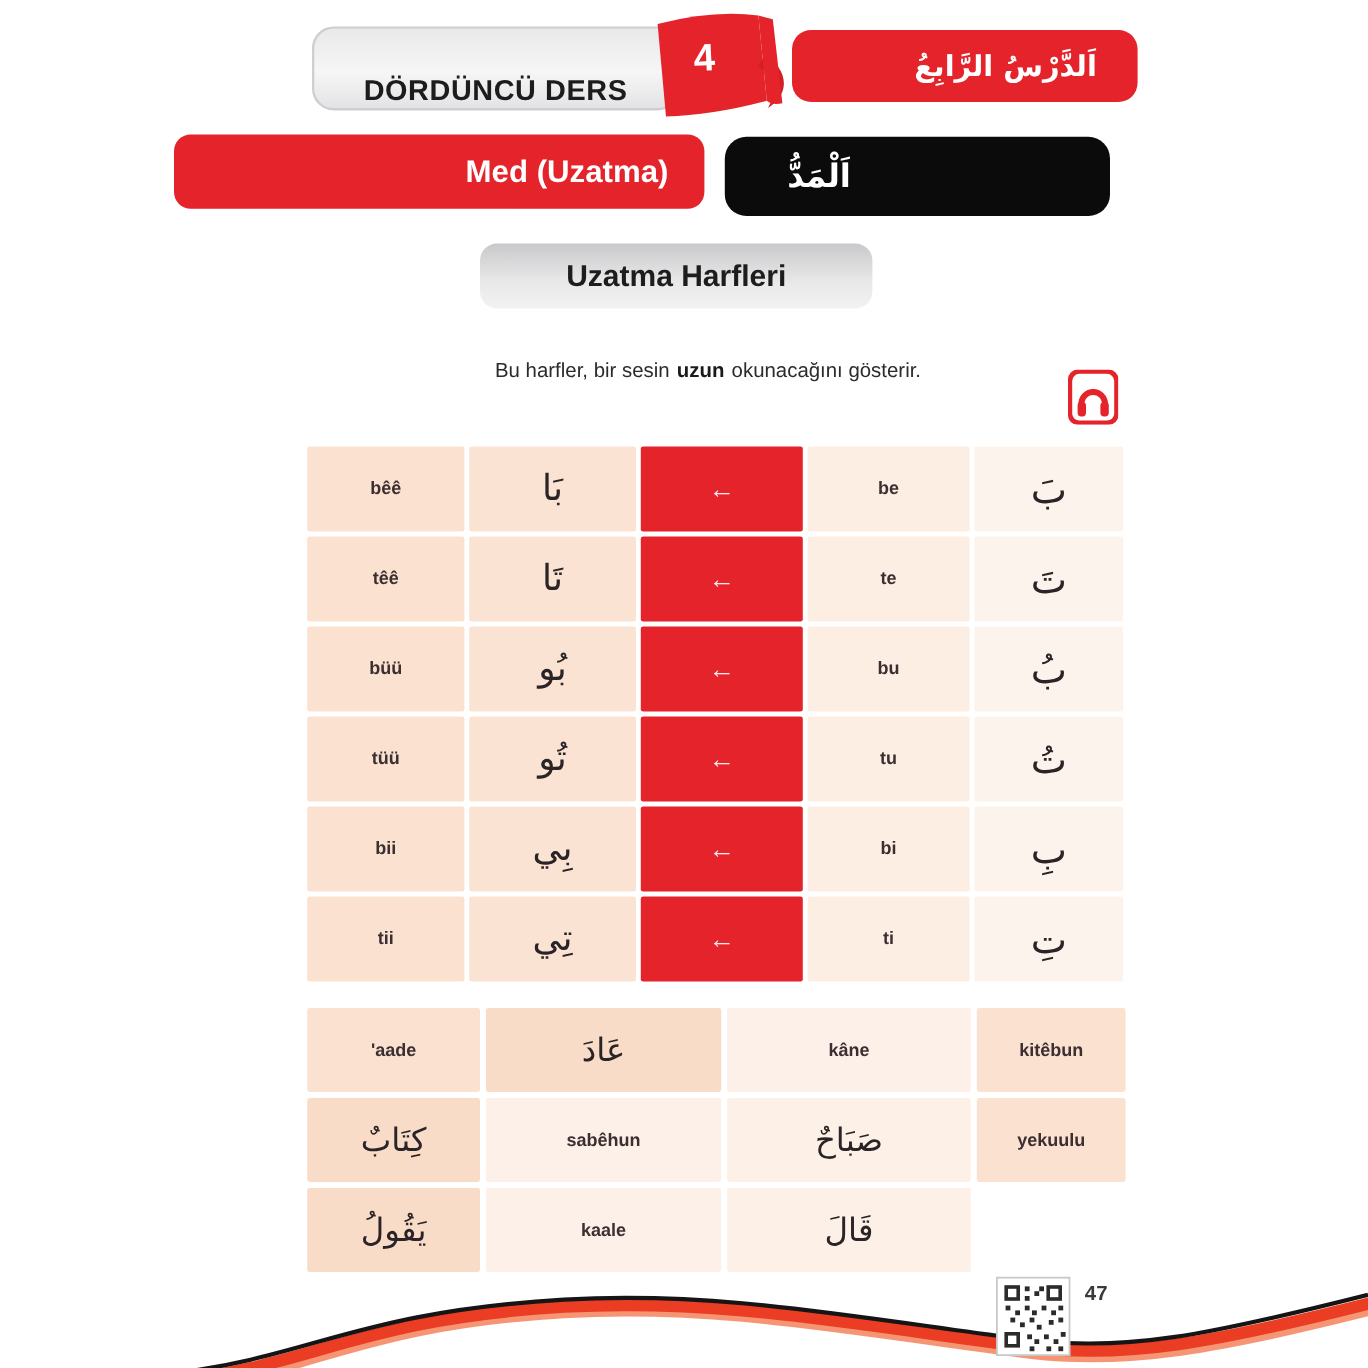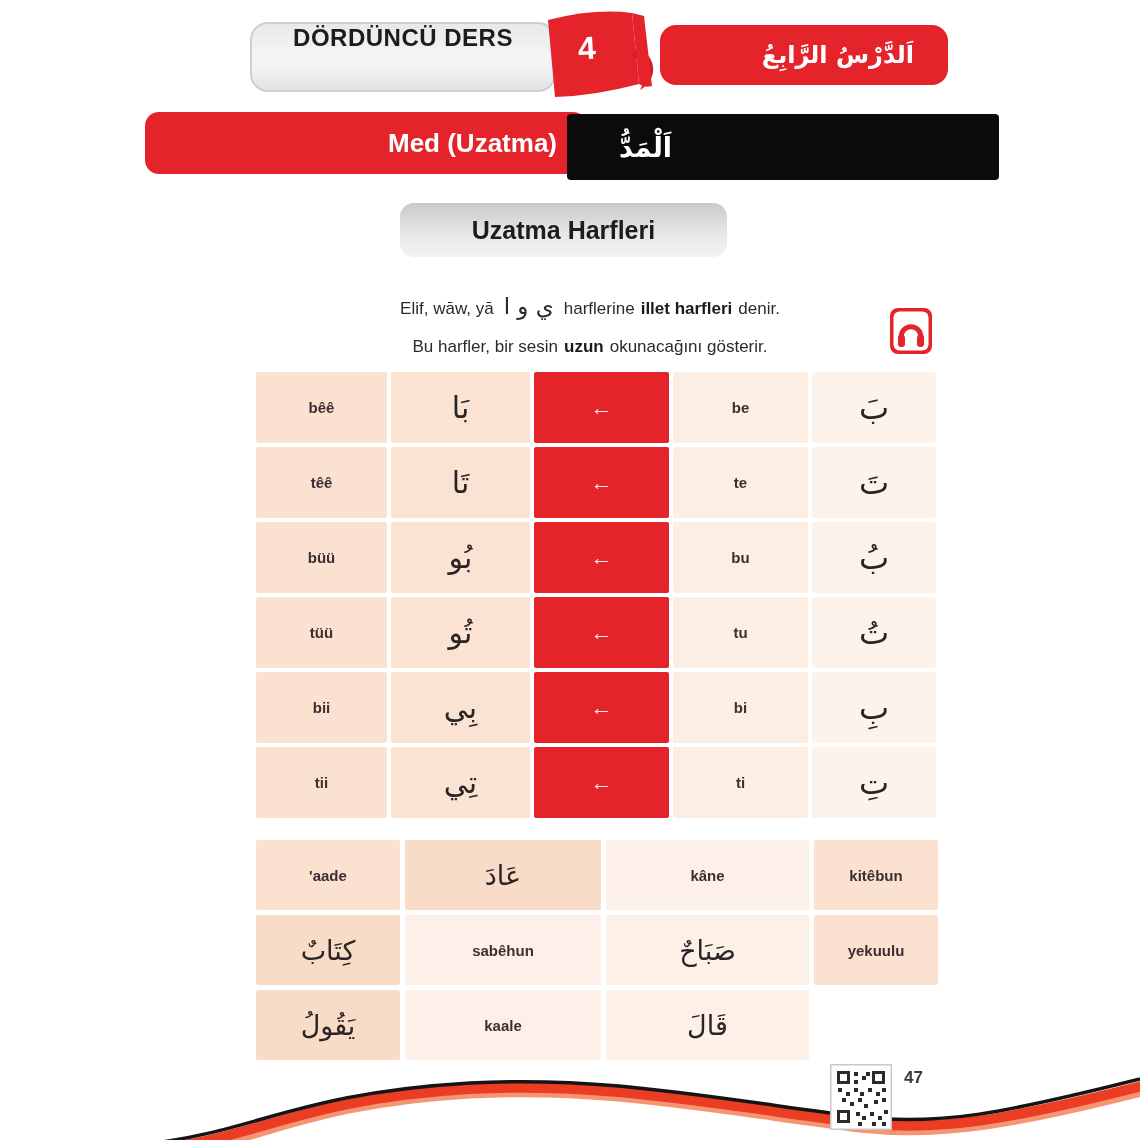--- a/index.html
+++ b/index.html
@@ -2,40 +2,40 @@
 <html><head>
 <meta charset="utf-8">
 <style>
   html,body{margin:0;padding:0;background:#ffffff;}
   body{width:1140px;height:1140px;position:relative;overflow:hidden;
        font-family:"Liberation Sans",sans-serif;color:#231f20;}
   .abs{position:absolute;}
   .ar{font-family:"DejaVu Sans",sans-serif;direction:rtl;}
 
   
-  .lesson-pill{left:250px;top:22px;width:302px;height:66px;
+  .lesson-pill{left:260px;top:22px;width:302px;height:66px;
     background:linear-gradient(180deg,#e9e9ea 0%,#f6f6f7 55%,#e3e3e5 100%);
     border:2px solid #cfcfd2;border-radius:18px;
-    display:flex;align-items:flex-start;justify-content:center;}
+    display:flex;align-items:flex-end;justify-content:center;}
   .lesson-pill span{font-size:24px;font-weight:bold;color:#1c1c1c;letter-spacing:.5px;}
   .ribbon{left:540px;top:4px;width:130px;height:100px;}
   .ribbon-num{left:578px;top:30px;font-size:32px;font-weight:bold;color:#ffffff;
     transform:rotate(-3deg);}
   .lesson-ar-pill{left:660px;top:25px;width:288px;height:60px;background:#e4232b;
     border-radius:16px;display:flex;align-items:center;justify-content:flex-end;
     padding-right:34px;box-sizing:border-box;}
   .lesson-ar-pill span{color:#fff;font-size:24px;font-weight:bold;}
 
   
   .med-red{left:145px;top:112px;width:442px;height:62px;background:#e4232b;
     border-radius:14px;display:flex;align-items:center;justify-content:flex-end;
     padding-right:30px;box-sizing:border-box;}
   .med-red span{color:#fff;font-size:26px;font-weight:bold;}
-  .med-black{left:567px;top:114px;width:432px;height:66px;background:#0b0b0b;
-    border-radius:4px;display:flex;align-items:center;justify-content:flex-start;
+  .med-black{left:604px;top:114px;width:321px;height:66px;background:#0b0b0b;
+    border-radius:18px;display:flex;align-items:center;justify-content:flex-start;
     padding-left:52px;box-sizing:border-box;}
   .med-black span{color:#fff;font-size:27px;font-weight:bold;}
 
   .subtitle-pill{left:400px;top:203px;width:327px;height:54px;
     background:linear-gradient(180deg,#c9c9cb 0%,#e9e9ea 60%,#f2f2f3 100%);
     border-radius:14px;display:flex;align-items:center;justify-content:center;}
   .subtitle-pill span{font-size:25px;font-weight:bold;color:#1d1d1d;}
 
   
   .intro{left:170px;top:290px;width:840px;text-align:center;font-size:17px;color:#2b2b2b;}
@@ -98,27 +98,20 @@
 </div>
 <div class="abs med-black">
   <span class="ar">اَلْمَدُّ</span>
 </div>
 
 <div class="abs subtitle-pill">
   <span>Uzatma Harfleri</span>
 </div>
 
 <div class="abs intro">
-  <div class="row">
-    <span>Elif, wāw, yā</span>
-    <span class="ar">ي و ا</span>
-    <span>harflerine</span>
-    <b>illet harfleri</b>
-    <span>denir.</span>
-  </div>
   <div class="row">
     <span>Bu harfler, bir sesin</span>
     <b>uzun</b>
     <span>okunacağını gösterir.</span>
   </div>
 </div>
 
 <svg class="abs audio" viewBox="0 0 42 46">
   <rect x="0" y="0" width="42" height="46" rx="8" fill="#e4232b"></rect>
   <rect x="3.5" y="3.5" width="35" height="39" rx="6" fill="#ffffff"></rect>

